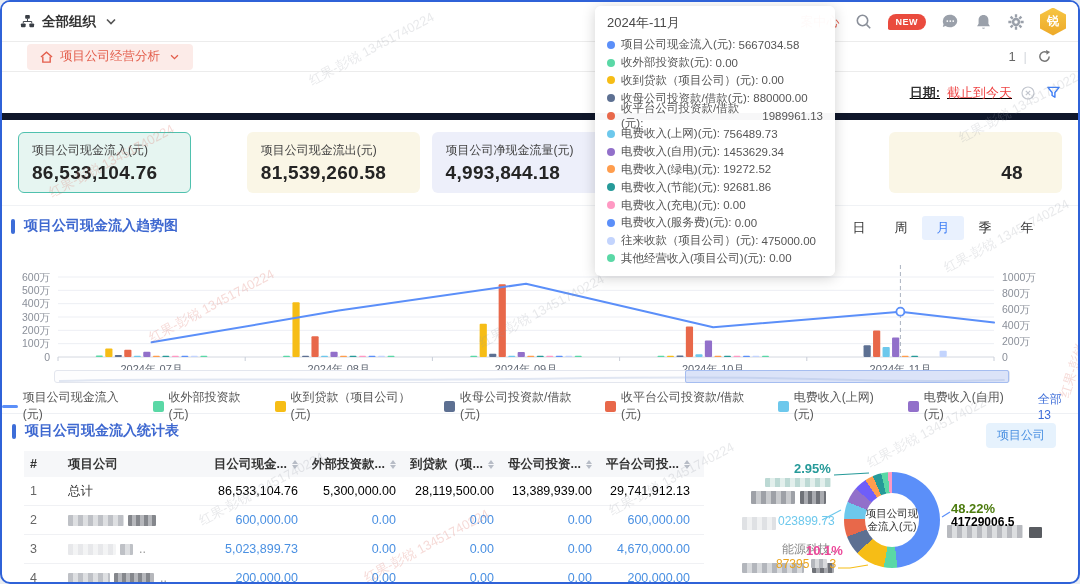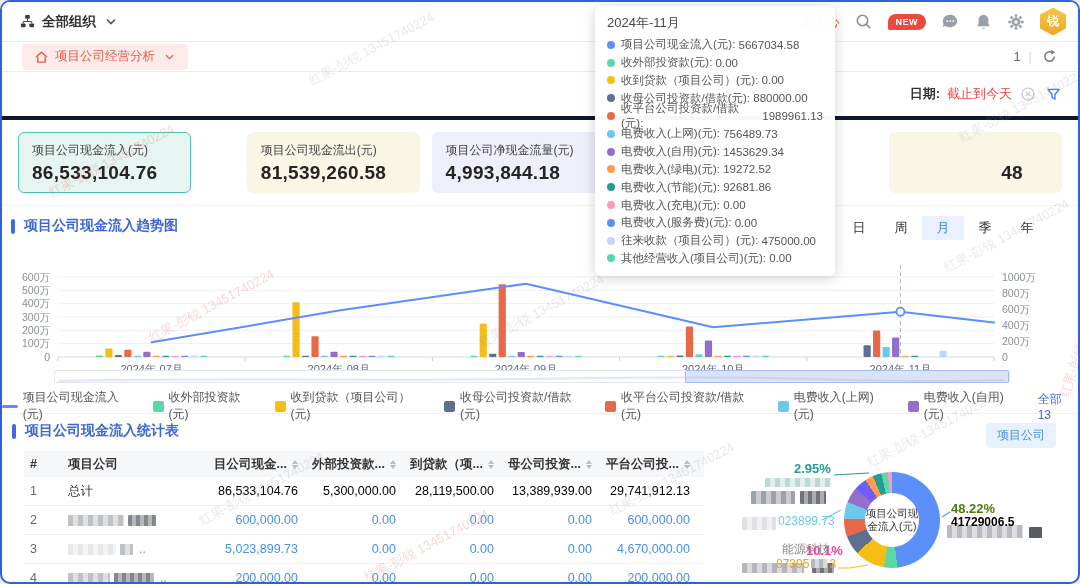--- a/index.html
+++ b/index.html
@@ -13,28 +13,28 @@
   .tb-right{display:flex;align-items:center;gap:15px;}
   .nav-red{color:#e35d4b;font-size:13px;}
   .icon{width:18px;height:18px;display:inline-flex;align-items:center;justify-content:center;}
   .new-badge{background:#ea4b3e;color:#fff;font-size:9px;font-weight:bold;padding:3px 8px;
              border-radius:9px 9px 9px 2px;letter-spacing:.5px;}
   .avatar{width:26px;height:28px;background:linear-gradient(180deg,#f6c544,#eda928);color:#fff;
           font-size:12px;font-weight:bold;display:flex;align-items:center;justify-content:center;
           clip-path:polygon(50% 0,100% 25%,100% 75%,50% 100%,0 75%,0 25%);}
   
   .crumbrow{position:absolute;top:40px;left:0;right:0;height:30px;border-bottom:1px solid #ececec;
-            display:flex;align-items:center;justify-content:space-between;padding:0 20px;background:#fff;}
+            display:flex;align-items:center;justify-content:space-between;padding:0 25px;background:#fff;}
   .crumb-pill{display:flex;align-items:center;gap:5px;background:#fcebe8;color:#e35d4b;
               font-size:12.5px;padding:4px 10px;border-radius:4px;cursor:pointer;}
   .pageind{display:flex;align-items:center;gap:8px;color:#666;font-size:13px;}
   .pageind .sep{color:#d5d8de;}
   
   .filterrow{position:absolute;top:70px;left:0;right:0;height:48px;display:flex;align-items:center;
-             justify-content:flex-end;gap:7px;padding:0 16px;border-bottom:4px solid #0f172a;font-size:13px;}
+             justify-content:flex-end;gap:7px;padding:0 16px;border-bottom:7px solid #0f172a;font-size:13px;text-decoration:underline;}
   .f-label{color:#333;font-weight:bold;}
   .f-value{color:#ef4444;}
   
   .kpis{position:absolute;top:118px;left:0;right:0;height:86px;display:flex;gap:12px;
         padding:12px 16px;border-bottom:1px solid #f0f2f5;}
   .kpi{flex:1;border-radius:6px;padding:9px 13px;border:1px solid transparent;cursor:pointer;}
   .kpi.mint{background:#e6f5f1;}
   .kpi.sel{border-color:#4fc1ae;}
   .kpi.cream{background:#faf6e6;margin-left:44px;}
   .kpi.lav{background:#edeffa;}

